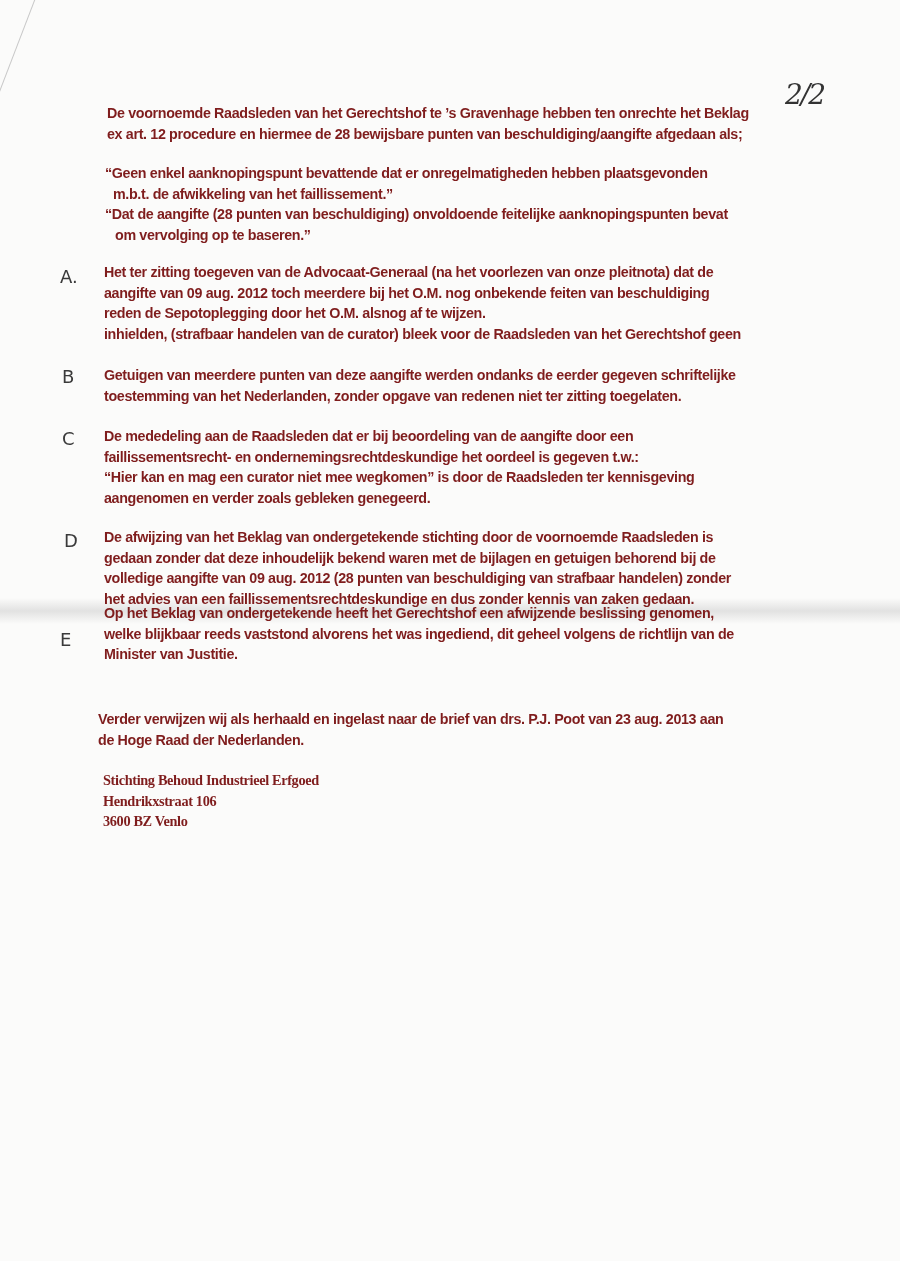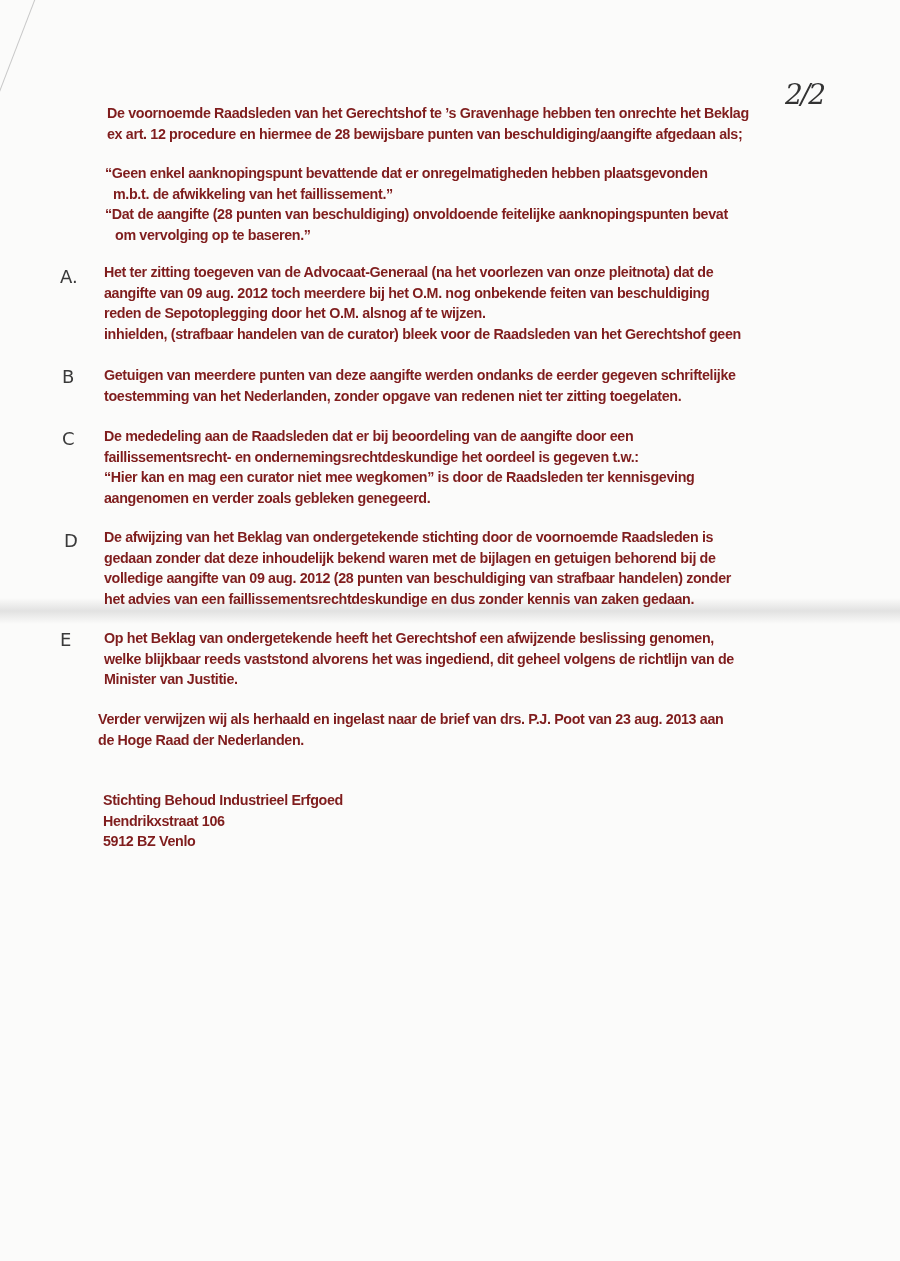--- a/index.html
+++ b/index.html
@@ -81,29 +81,29 @@
 
   <div class="marker" style="left:64px; top:530px;">D</div>
   <div class="txt" style="left:92px; top:527px;">
     <span class="line">De afwijzing van het Beklag van ondergetekende stichting door de voornoemde Raadsleden is</span>
     <span class="line">gedaan zonder dat deze inhoudelijk bekend waren met de bijlagen en getuigen behorend bij de</span>
     <span class="line">volledige aangifte van 09 aug. 2012 (28 punten van beschuldiging van strafbaar handelen) zonder</span>
     <span class="line">het advies van een faillissementsrechtdeskundige en dus zonder kennis van zaken gedaan.</span>
   </div>
 
   <div class="marker" style="left:60px; top:629px;">E</div>
-  <div class="txt" style="left:92px; top:628px;">
+  <div class="txt" style="left:92px; top:603px;">
     <span class="line">Op het Beklag van ondergetekende heeft het Gerechtshof een afwijzende beslissing genomen,</span>
     <span class="line">welke blijkbaar reeds vaststond alvorens het was ingediend, dit geheel volgens de richtlijn van de</span>
     <span class="line">Minister van Justitie.</span>
   </div>
 
   <div class="txt" style="left:86px; top:709px;">
     <span class="line">Verder verwijzen wij als herhaald en ingelast naar de brief van drs. P.J. Poot van 23 aug. 2013 aan</span>
     <span class="line">de Hoge Raad der Nederlanden.</span>
   </div>
 
-  <div class="txt" style="left:91px; top:790px;">
+  <div class="txt" style="left:91px; top:770px;font-family:Liberation Serif, serif;">
     <span class="line">Stichting Behoud Industrieel Erfgoed</span>
     <span class="line">Hendrikxstraat 106</span>
-    <span class="line">5912 BZ Venlo</span>
+    <span class="line">3600 BZ Venlo</span>
   </div>
 </div>
 
 </body></html>

